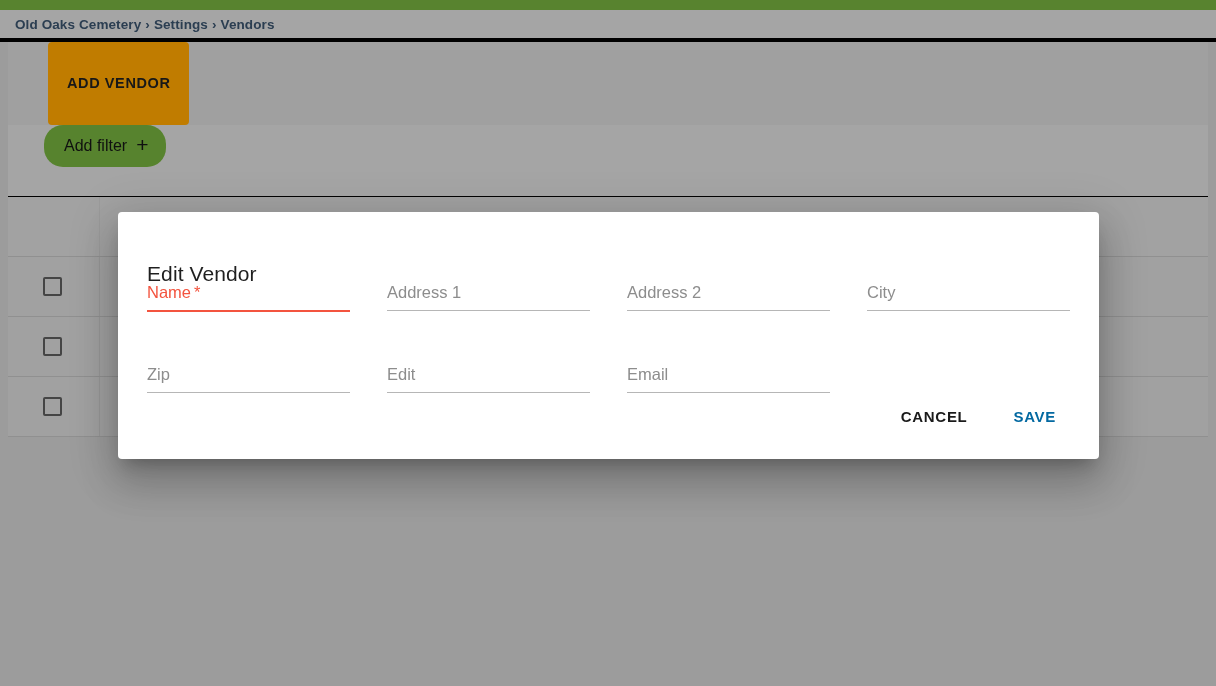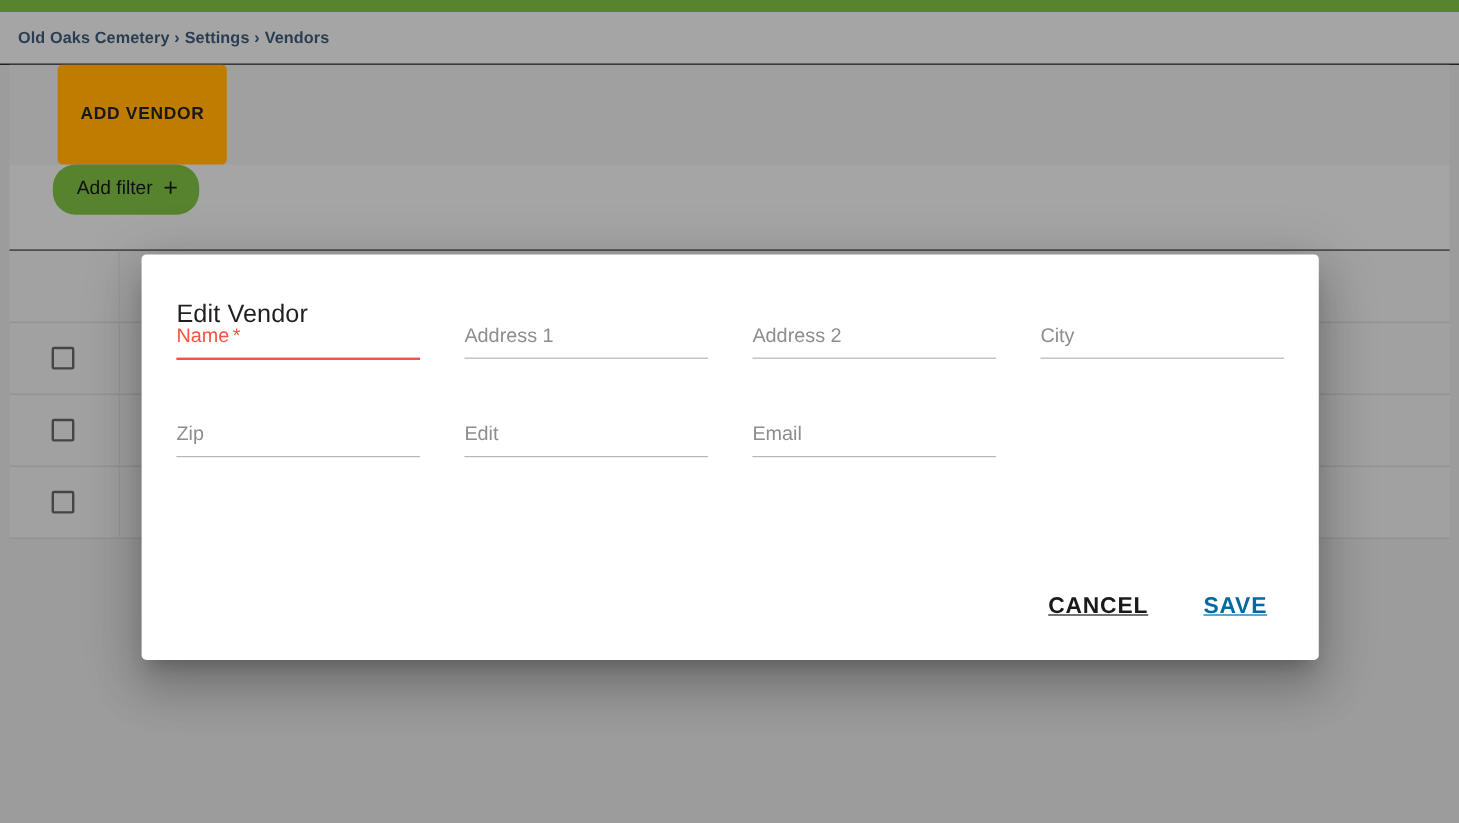--- a/index.html
+++ b/index.html
@@ -21,23 +21,23 @@
     inset: 0;
     background: #a6a6a6;
   }
 
   .topbar {
     height: 10px;
     background: #5e8c32;
   }
 
   .breadcrumb-bar {
-    height: 44px;
+    height: 32px;
     background: #b0b0b0;
-    border-bottom: 1px solid #000000;
+    border-bottom: 4px solid #000000;
     display: flex;
     align-items: center;
     padding: 0 0 0 15px;
     box-sizing: border-box;
   }
   .breadcrumb {
     font-size: 13.5px;
     font-weight: bold;
     color: #2e4257;
     letter-spacing: 0.1px;
@@ -155,28 +155,28 @@
     background: rgba(0,0,0,0.06);
     pointer-events: none;
   }
 
   
   #dialog {
     position: absolute;
     left: 118px;
     top: 212px;
     width: 981px;
-    height: 338px;
+    height: 247px;
     background: #ffffff;
     border-radius: 4px;
     box-shadow: 0 11px 15px -7px rgba(0,0,0,0.22),
                 0 24px 38px 3px rgba(0,0,0,0.16),
                 0 9px 46px 8px rgba(0,0,0,0.13);
     box-sizing: border-box;
-    padding: 0 29px;
+    padding: 12px 29px;
   }
   .dlg-title {
     font-size: 21px;
     color: #1f1f1f;
     font-weight: normal;
     margin: 0;
     padding: 39px 0 0 0;
     line-height: 1;
     letter-spacing: 0.1px;
   }
@@ -214,28 +214,27 @@
     right: 29px;
     bottom: 26px;
     display: flex;
     align-items: center;
     gap: 18px;
   }
   .dlg-btn {
     background: transparent;
     border: none;
     font-family: "Liberation Sans", sans-serif;
-    font-size: 19px;
+    font-size: 15px;
     font-weight: bold;
     letter-spacing: 0.7px;
     padding: 9px 14px;
     border-radius: 3px;
     cursor: pointer;
     line-height: 1;
-    text-decoration: underline;
   }
   .dlg-btn.cancel { color: #1a1a1a; }
   .dlg-btn.save { color: #0369a1; cursor: default; }
 </style>
 </head>
 <body>
 
 <div id="page-root">
 
   <div class="topbar"></div>

